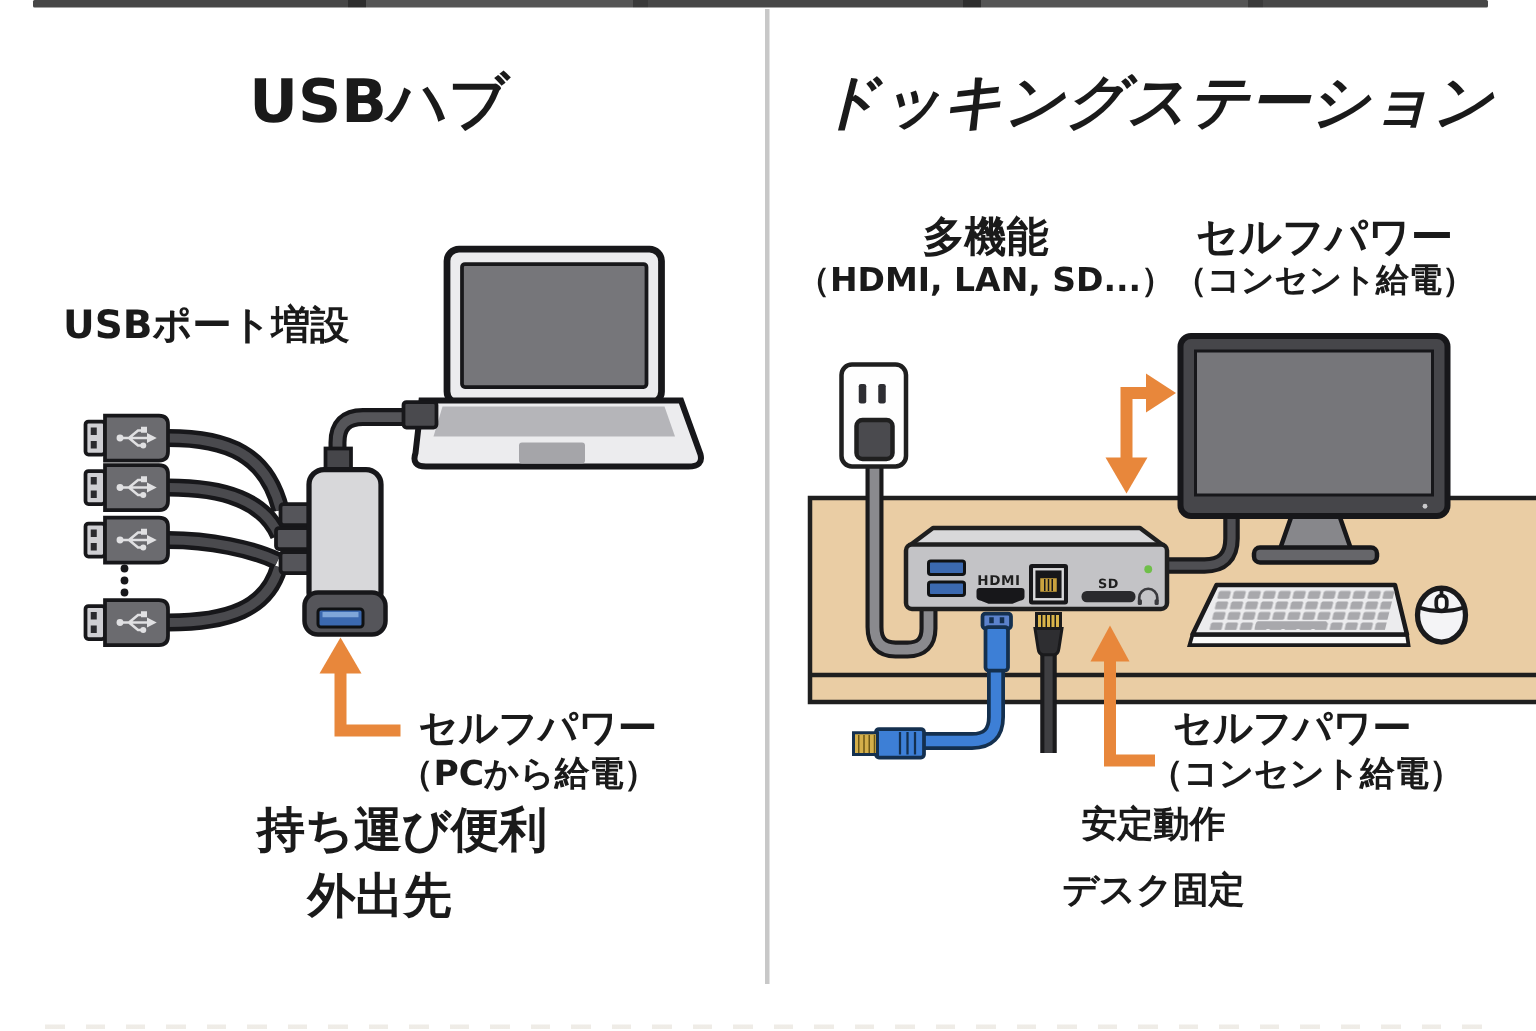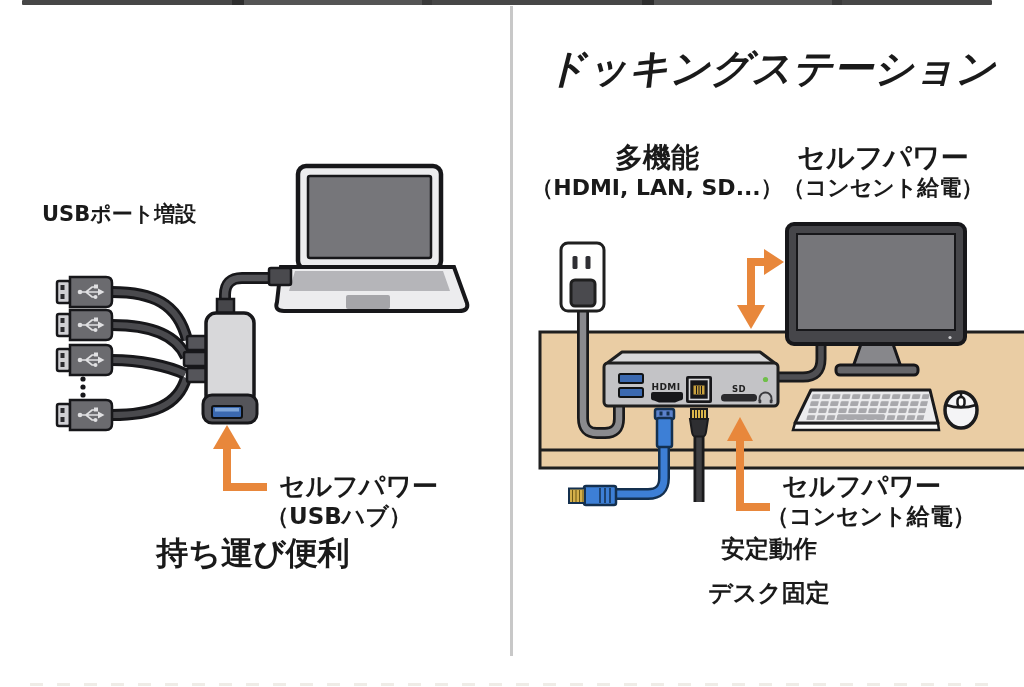--- a/index.html
+++ b/index.html
@@ -202,24 +202,26 @@
         <polygon points="784,262 764,249 764,275" fill="#E8873B"></polygon>
       </g>
 
       <g>
         <polygon points="740,417 727,441 753,441" fill="#E8873B"></polygon>
         <path d="M740,440 V507 H770" fill="none" stroke="#E8873B" stroke-width="8"></path>
       </g>
     </g>
   </svg>
 
-  <div class="txt" style="left:42px;top:204px;font-size:21px;">USBポート増設</div>
+  <div class="txt center" style="left:0;width:506px;top:48px;font-size:40px;">USBハブ</div>
+  <div class="txt" style="left:42px;top:204px;font-size:26px;">USBポート増設</div>
   <div class="txt" style="left:279px;top:473px;font-size:26px;">セルフパワー</div>
-  <div class="txt" style="left:266px;top:505px;font-size:23px;">（USBハブ）</div>
-  <div class="txt center" style="left:0;width:506px;top:537px;font-size:32px;">持ち運び便利</div>
+  <div class="txt" style="left:266px;top:505px;font-size:23px;">（PCから給電）</div>
+  <div class="txt center" style="left:15px;width:506px;top:537px;font-size:32px;">持ち運び便利</div>
+  <div class="txt center" style="left:0;width:506px;top:581px;font-size:32px;">外出先</div>
 
   <div class="txt center" style="left:518px;width:506px;top:48px;font-size:40px;font-style:italic;">ドッキングステーション</div>
   <div class="txt center" style="left:512px;width:290px;top:144px;font-size:28px;">多機能</div>
   <div class="txt center" style="left:512px;width:290px;top:177px;font-size:22px;">（HDMI, LAN, SD...）</div>
   <div class="txt center" style="left:758px;width:250px;top:144px;font-size:28px;">セルフパワー</div>
   <div class="txt center" style="left:758px;width:250px;top:177px;font-size:22px;">（コンセント給電）</div>
   <div class="txt" style="left:782px;top:473px;font-size:26px;">セルフパワー</div>
   <div class="txt" style="left:766px;top:505px;font-size:23px;">（コンセント給電）</div>
   <div class="txt center" style="left:518px;width:502px;top:537px;font-size:24px;">安定動作</div>
   <div class="txt center" style="left:518px;width:502px;top:581px;font-size:24px;">デスク固定</div>

